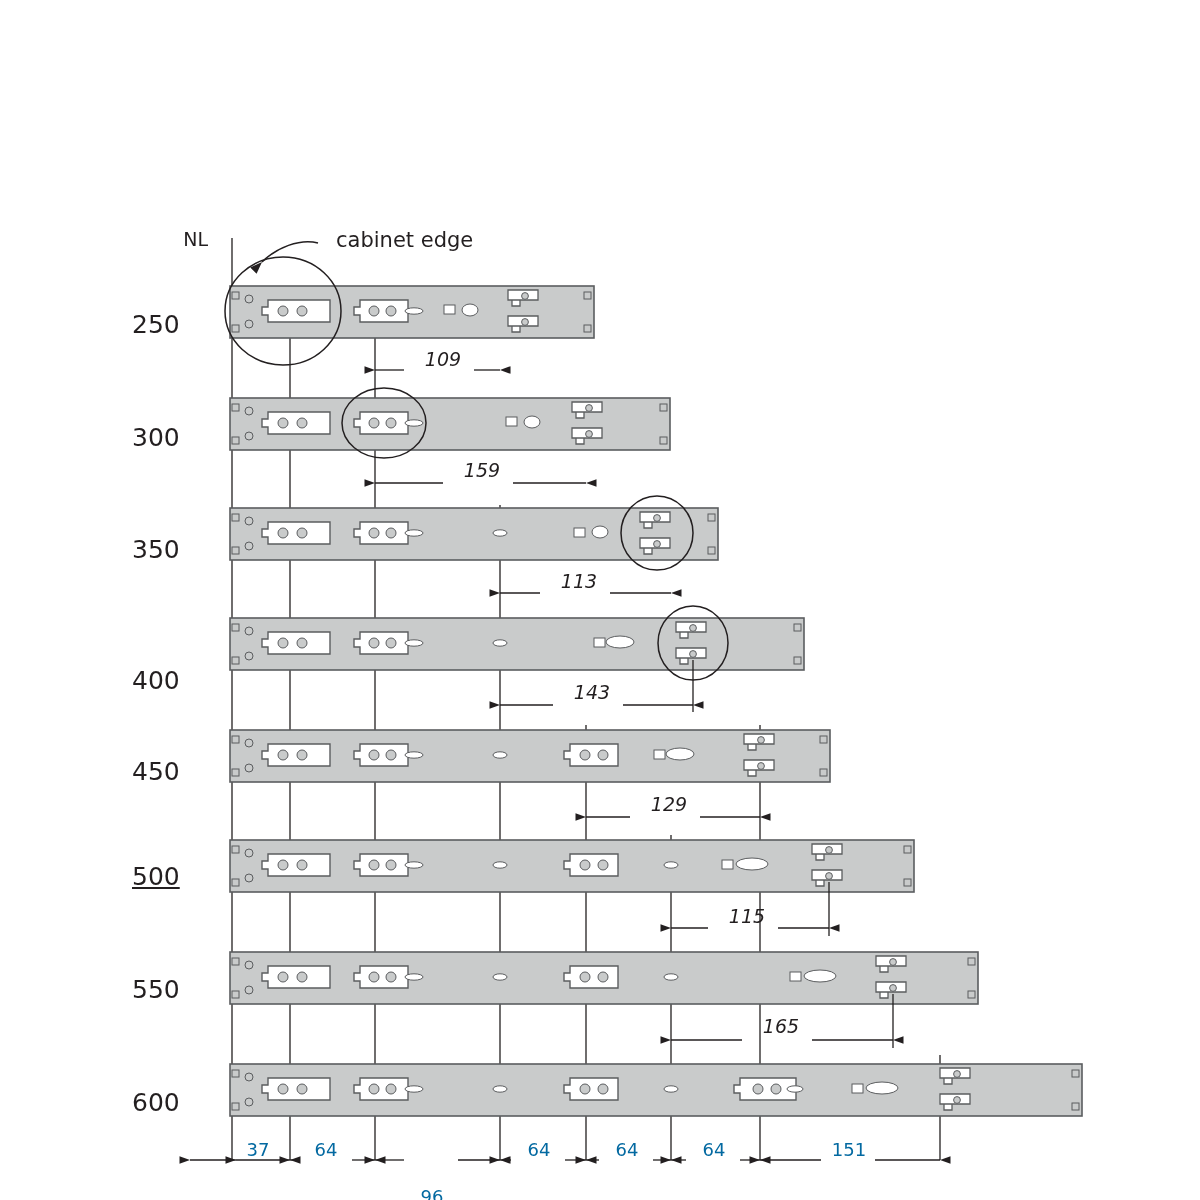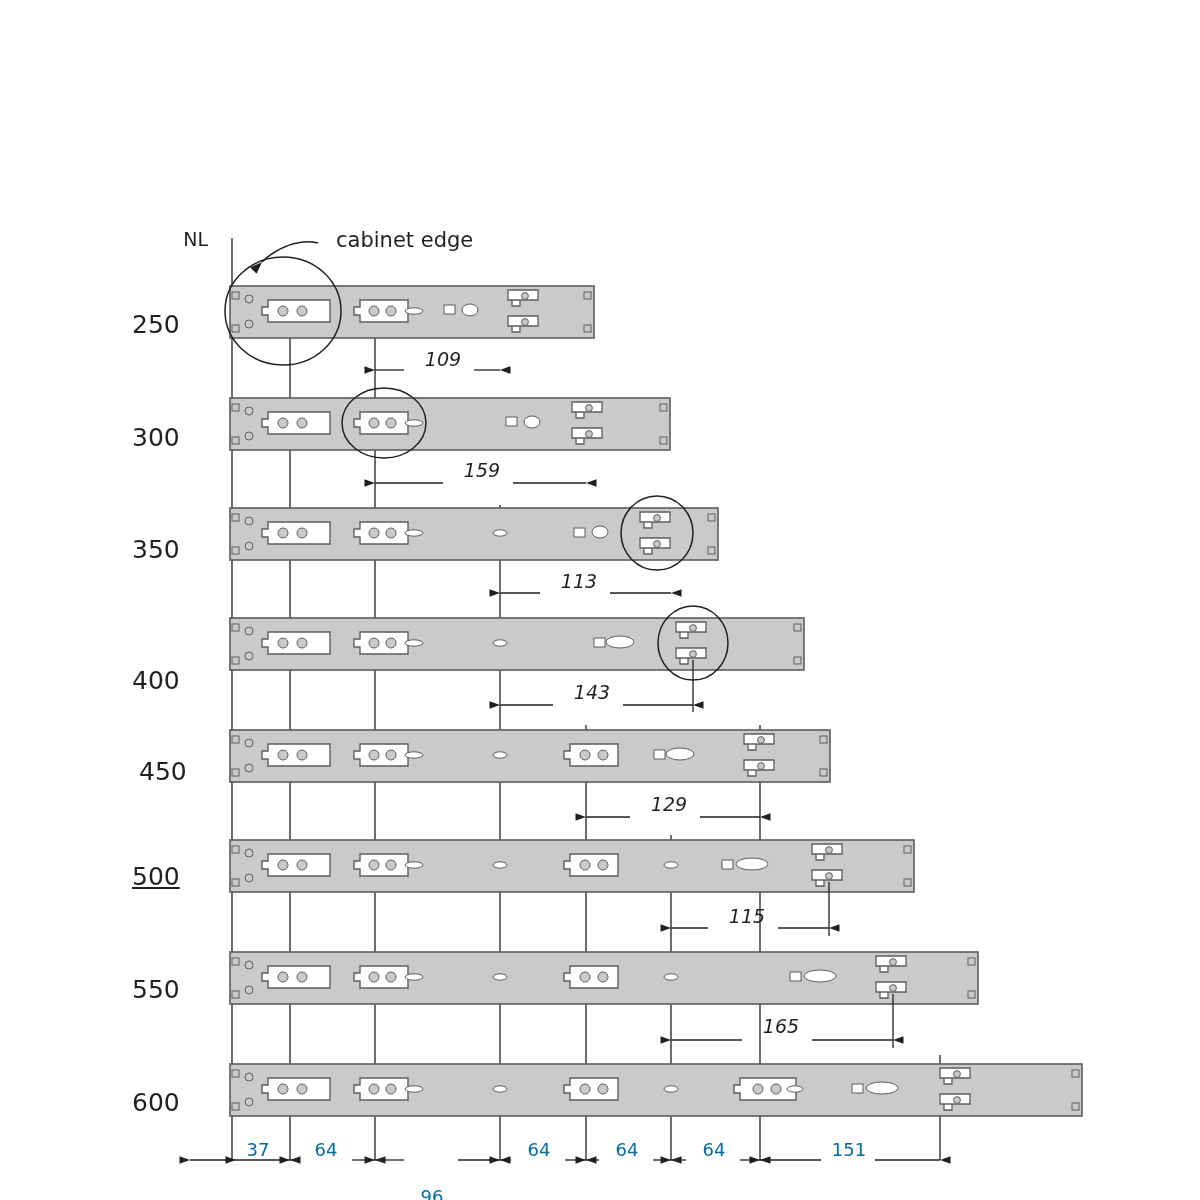--- a/index.html
+++ b/index.html
@@ -72,21 +72,21 @@
 <div id="stage">
 
 
   <div class="nl-label" style="left:168px; top:228px; width:40px;">NL</div>
   <div class="cab-edge-label" style="left:320px; top:228px;margin-left:16px;">cabinet edge</div>
 
   <div class="row-label" style="left:132px; top:310px;">250</div>
   <div class="row-label" style="left:132px; top:423px;">300</div>
   <div class="row-label" style="left:132px; top:535px;">350</div>
   <div class="row-label" style="left:132px; top:666px;">400</div>
-  <div class="row-label" style="left:139px; top:757px;">450</div>
+  <div class="row-label" style="left:132px; top:757px;">450</div>
   <div class="row-label" style="left:132px; top:862px;text-decoration:underline;">500</div>
   <div class="row-label" style="left:132px; top:975px;">550</div>
   <div class="row-label" style="left:132px; top:1088px;">600</div>
 
   <div class="dim-label" style="left:404px; top:348px; width:70px;">109</div>
   <div class="dim-label" style="left:443px; top:459px; width:70px;">159</div>
   <div class="dim-label" style="left:540px; top:570px; width:70px;">113</div>
   <div class="dim-label" style="left:553px; top:681px; width:70px;">143</div>
   <div class="dim-label" style="left:630px; top:793px; width:70px;">129</div>
   <div class="dim-label" style="left:708px; top:905px; width:70px;">115</div>

